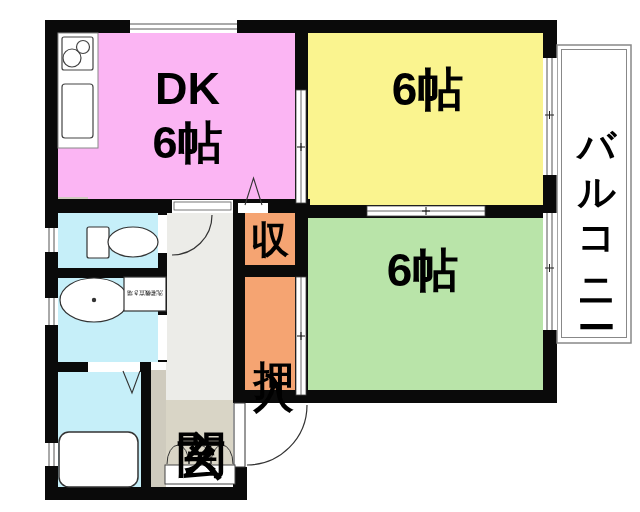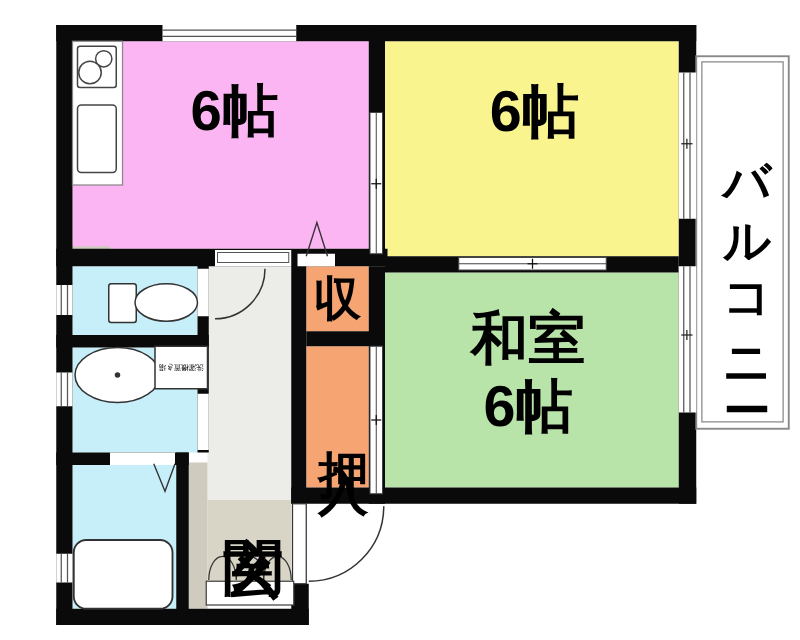--- a/index.html
+++ b/index.html
@@ -141,29 +141,29 @@
     <ellipse cx="133" cy="242" rx="25" ry="15" fill="#fff" stroke="#333" stroke-width="1.2"></ellipse>
 
     <ellipse cx="94" cy="300" rx="34" ry="22" fill="#fff" stroke="#333" stroke-width="1.2"></ellipse>
     <circle cx="94" cy="300" r="2.2" fill="#333"></circle>
     <rect x="124" y="277" width="42" height="34" fill="#fff" stroke="#333" stroke-width="1.2"></rect>
 
     <rect x="59" y="432" width="79" height="55" rx="10" fill="#fff" stroke="#333" stroke-width="1.5"></rect>
   </svg>
 
   <div class="txt" style="left:100px;top:62px;width:175px;font-size:45px;">
+    <span class="lbl2">DK</span>
     <span class="lbl2">6帖</span>
   </div>
 
   <div class="txt" style="left:325px;top:62px;width:205px;font-size:46px;">
     <span class="lbl2">6帖</span>
   </div>
 
   <div class="txt" style="left:320px;top:243px;width:205px;font-size:46px;">
-    <span class="lbl2">和室</span>
     <span class="lbl2">6帖</span>
   </div>
 
   <div class="txt vert" style="left:573px;top:68px;height:280px;font-size:38px;letter-spacing:8px;">バルコニー</div>
 
   <div class="txt vert" style="left:173px;top:336px;height:115px;font-size:48px;letter-spacing:4px;">玄関</div>
 
   <div class="txt" style="left:245px;top:218px;width:50px;font-size:38px;">収</div>
 
   <div class="txt vert" style="left:250px;top:283px;height:112px;font-size:40px;letter-spacing:10px;">押入</div>

